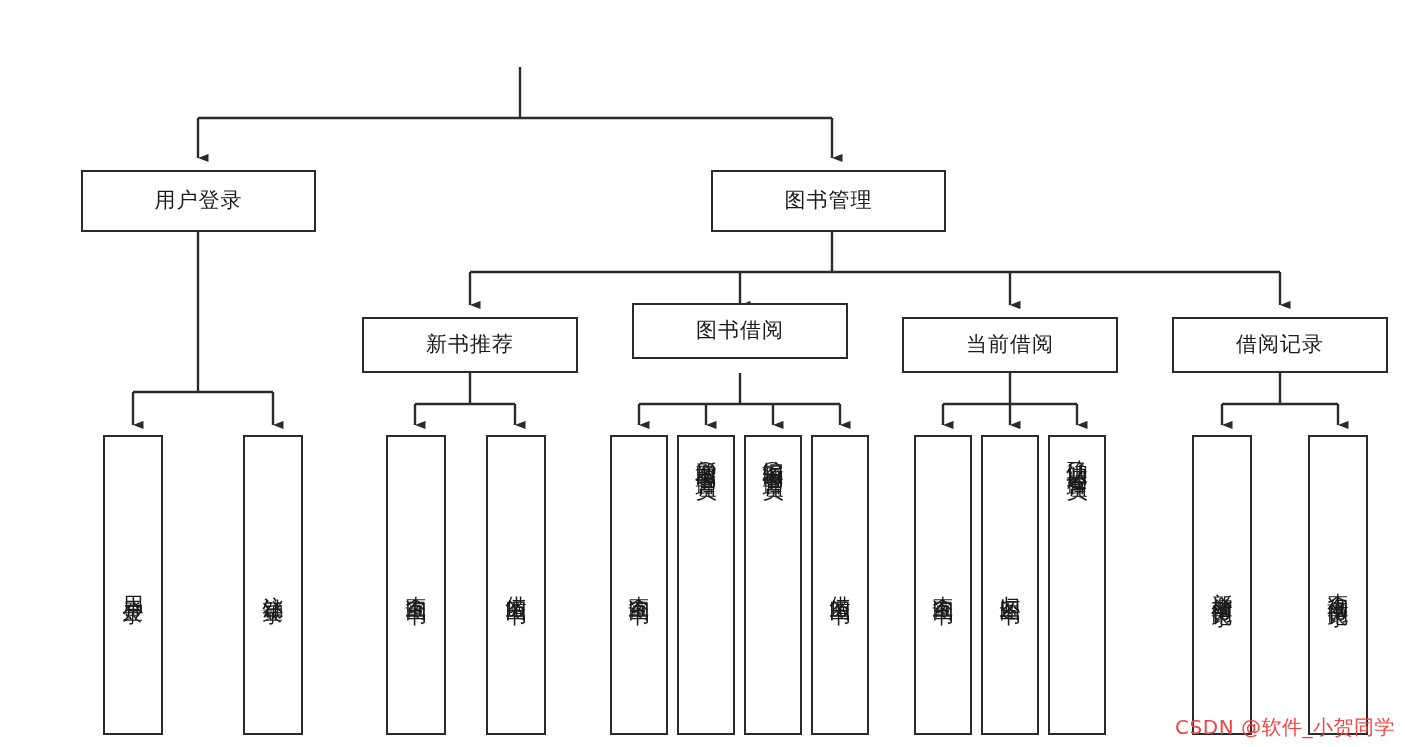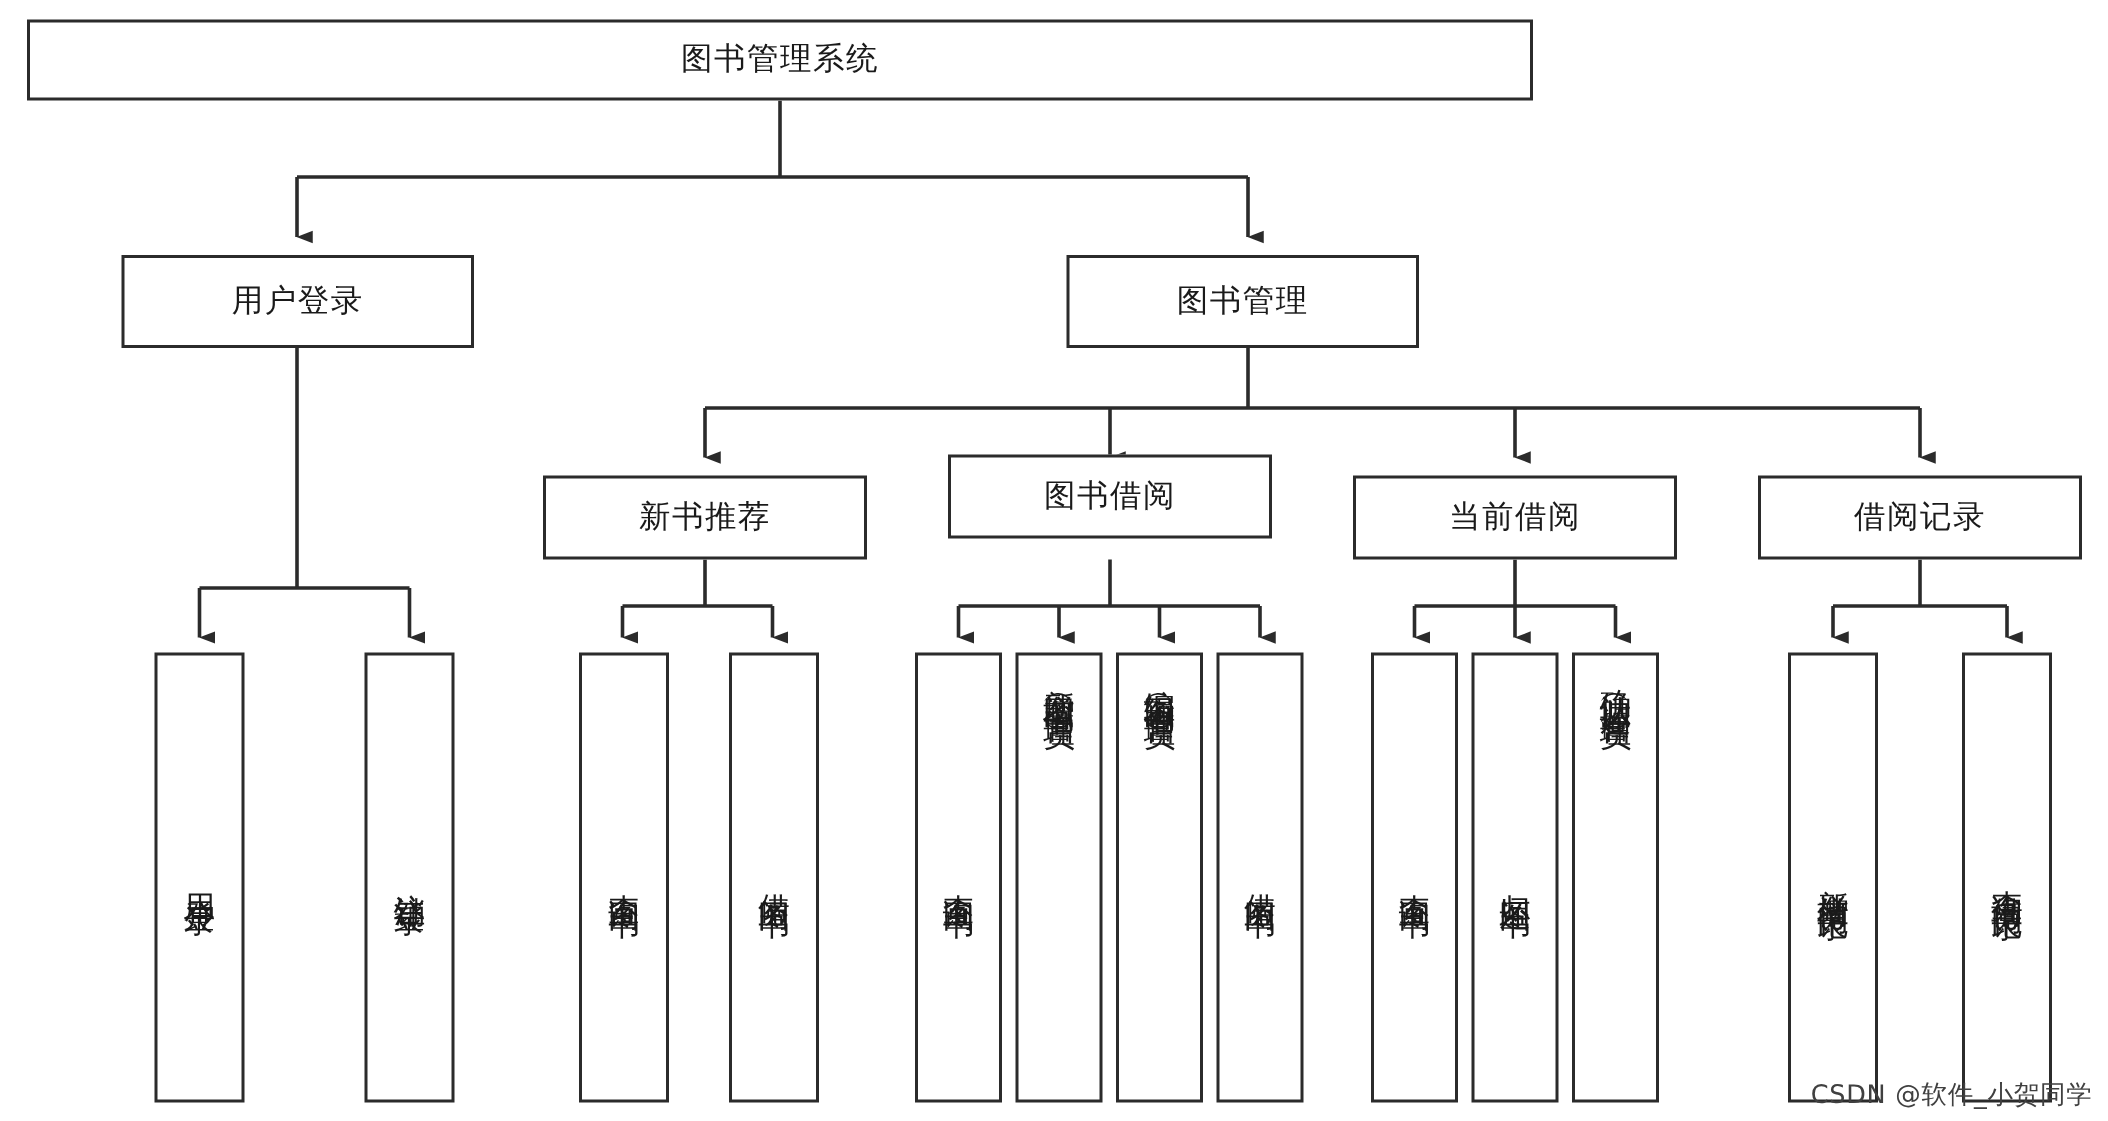--- a/index.html
+++ b/index.html
@@ -54,22 +54,22 @@
     justify-content: center;
   }
   .node .label {
     display: block;
     white-space: pre-line;
   }
   #watermark {
     position: absolute;
     right: 10px;
     bottom: 6px;
-    font-size: 17px;
-    color: #404040;
+    font-size: 20px;
+    color: #ef4444;
     letter-spacing: 0.5px;
     white-space: nowrap;
   }
 </style>
 </head>
 <body>
 
 <div id="canvas">
 
   <svg id="edges" viewBox="0 0 1405 747">
@@ -115,23 +115,20 @@
       <path d="M1010,404 L1010,425" marker-end="url(#arw)"></path>
       <path d="M1077,404 L1077,425" marker-end="url(#arw)"></path>
 
       <path d="M1280,373 L1280,404"></path>
       <path d="M1222,404 L1338,404"></path>
       <path d="M1222,404 L1222,425" marker-end="url(#arw)"></path>
       <path d="M1338,404 L1338,425" marker-end="url(#arw)"></path>
     </g>
   </svg>
 
-  <div class="node h" style="left:18px; top:13px; width:1004px; height:54px;">
-    <span class="label">图书管理系统</span>
-  </div>
 
   <div class="node h" style="left:81px; top:170px; width:235px; height:62px;">
     <span class="label">用户登录</span>
   </div>
   <div class="node h" style="left:362px; top:317px; width:216px; height:56px;">
     <span class="label">新书推荐</span>
   </div>
 
   <div class="node h" style="left:711px; top:170px; width:235px; height:62px;">
     <span class="label">图书管理</span>

